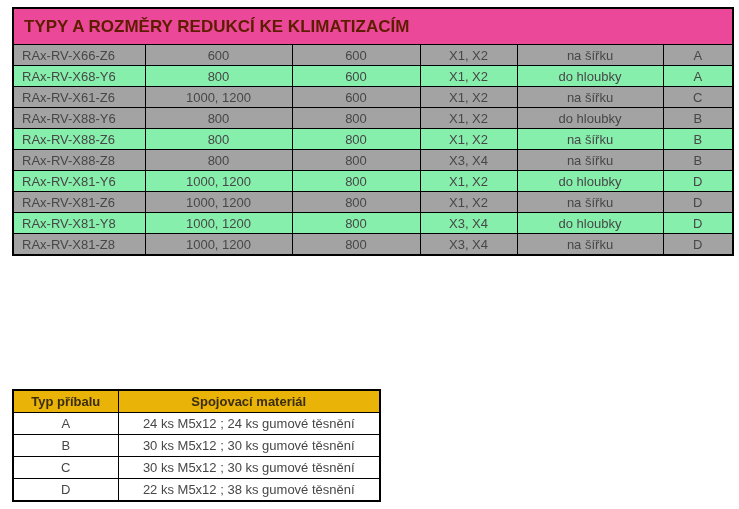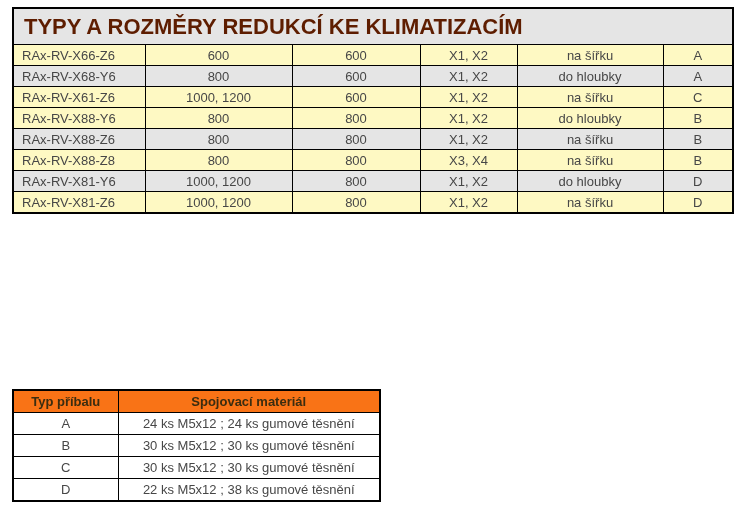--- a/index.html
+++ b/index.html
@@ -25,24 +25,24 @@
     left: 12px;
     top: 7px;
     width: 720px;
     border: 2px solid #000000;
   }
   .main-table td, .main-table th {
     border: 1px solid #000000;
     overflow: hidden;
   }
   .title-cell {
-    background: #e5e5e5;
+    background: #ec4899;
     color: #5E1D00;
     font-weight: bold;
-    font-size: 22px;
+    font-size: 17px;
     text-align: left;
     height: 35px;
     padding: 0 10px;
     vertical-align: middle;
     border-bottom: 2px solid #000000;
   }
   .header-cell {
     background: #F3E2B6;
     color: #4A4A4A;
     font-weight: normal;
@@ -63,36 +63,36 @@
     color: #474747;
     text-align: center;
     vertical-align: middle;
     height: 20px;
     padding: 0 2px;
   }
   .main-table tbody td.left {
     text-align: left;
     padding-left: 8px;
   }
-  tr.shaded td { background: #fef9c3; }
-  tr.plain  td { background: #e5e5e5; }
+  tr.shaded td { background: #a3a3a3; }
+  tr.plain  td { background: #86efac; }
   
   .acc-table {
     position: absolute;
     left: 12px;
     top: 389px;
     width: 367px;
     border: 2px solid #000000;
   }
   .acc-table td, .acc-table th {
     border: 1px solid #000000;
     overflow: hidden;
   }
   .acc-table th {
-    background: #f97316;
+    background: #eab308;
     color: #3B2D10;
     font-weight: bold;
     font-size: 13px;
     text-align: center;
     vertical-align: middle;
     height: 21px;
     padding: 0 2px;
   }
   .acc-table tbody td {
     background: #FFFFFF;
@@ -181,20 +181,36 @@
           <td>D</td>
         </tr>
         <tr class="shaded">
           <td class="left">RAx-RV-X81-Z6</td>
           <td>1000, 1200</td>
           <td>800</td>
           <td>X1, X2</td>
           <td>na šířku</td>
           <td>D</td>
         </tr>
+        <tr class="plain">
+          <td class="left">RAx-RV-X81-Y8</td>
+          <td>1000, 1200</td>
+          <td>800</td>
+          <td>X3, X4</td>
+          <td>do hloubky</td>
+          <td>D</td>
+        </tr>
+        <tr class="shaded">
+          <td class="left">RAx-RV-X81-Z8</td>
+          <td>1000, 1200</td>
+          <td>800</td>
+          <td>X3, X4</td>
+          <td>na šířku</td>
+          <td>D</td>
+        </tr>
       </tbody>
   </table>
 
   <table class="acc-table">
     <colgroup>
       <col style="width:105px">
       <col style="width:262px">
     </colgroup>
     <thead>
       <tr>

